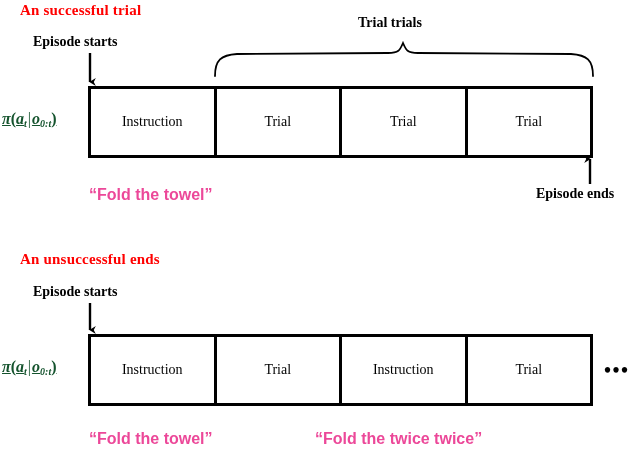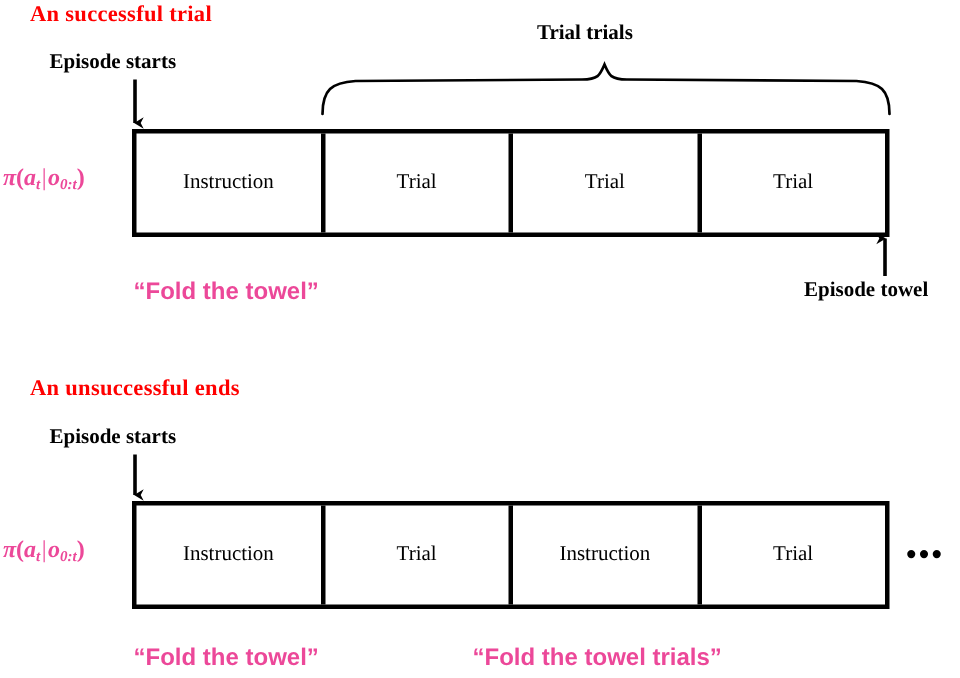--- a/index.html
+++ b/index.html
@@ -38,22 +38,23 @@
     font-size:16px;
     color:#ec4899;
     white-space:nowrap;
   }
 
   .policy{
     font-family:"Liberation Serif", serif;
     font-weight:bold;
     font-style:italic;
     font-size:16px;
-    color:#ec4899;
+    color:#14532d;
     white-space:nowrap;
+    text-decoration:underline;
   }
   .policy .sub{
     font-size:10px;
     font-style:italic;
     vertical-align:-0.28em;
     letter-spacing:0;
   }
   .policy .bar{
     font-style:normal;
     font-weight:normal;
@@ -121,42 +122,42 @@
     <div class="cell">Trial</div>
     <div class="cell">Trial</div>
   </div>
 
   <div class="abs policy" style="left:2px;top:110px;">
     <span>π</span><span class="paren">(</span><span>a</span><span class="sub">t</span><span class="bar">|</span><span>o</span><span class="sub">0:t</span><span class="paren">)</span>
   </div>
 
   <div class="abs quote-label" style="left:89px;top:186px;">“Fold the towel”</div>
 
-  <div class="abs bold-label" style="left:536px;top:186px;">Episode towel</div>
+  <div class="abs bold-label" style="left:536px;top:186px;">Episode ends</div>
 
   <div class="abs section-title" style="left:20px;top:251px;">An unsuccessful ends</div>
 
   <div class="abs bold-label" style="left:33px;top:284px;">Episode starts</div>
 
   <div class="strip" style="left:88px;top:334px;width:505px;height:72px;">
     <div class="cell">Instruction</div>
     <div class="cell">Trial</div>
     <div class="cell">Instruction</div>
     <div class="cell">Trial</div>
   </div>
 
   <div class="ellipsis" style="left:604px;top:360px;">•••</div>
 
   <div class="abs policy" style="left:2px;top:358px;">
     <span>π</span><span class="paren">(</span><span>a</span><span class="sub">t</span><span class="bar">|</span><span>o</span><span class="sub">0:t</span><span class="paren">)</span>
   </div>
 
   <div class="abs quote-label" style="left:89px;top:430px;">“Fold the towel”</div>
 
-  <div class="abs quote-label" style="left:315px;top:430px;">“Fold the towel trials”</div>
+  <div class="abs quote-label" style="left:315px;top:430px;">“Fold the twice twice”</div>
 
   <svg class="overlay" viewBox="0 0 640 452">
     <defs>
       <marker id="arrowDown" markerWidth="9" markerHeight="9" refX="4.5" refY="8" orient="auto" markerUnits="userSpaceOnUse">
         <path d="M0.6,2.2 L4.5,8.6 L8.4,2.2 L4.5,4.2 Z" fill="#000"></path>
       </marker>
       <marker id="arrowUp" markerWidth="9" markerHeight="9" refX="4.5" refY="8" orient="auto" markerUnits="userSpaceOnUse">
         <path d="M0.6,2.2 L4.5,8.6 L8.4,2.2 L4.5,4.2 Z" fill="#000"></path>
       </marker>
     </defs>

